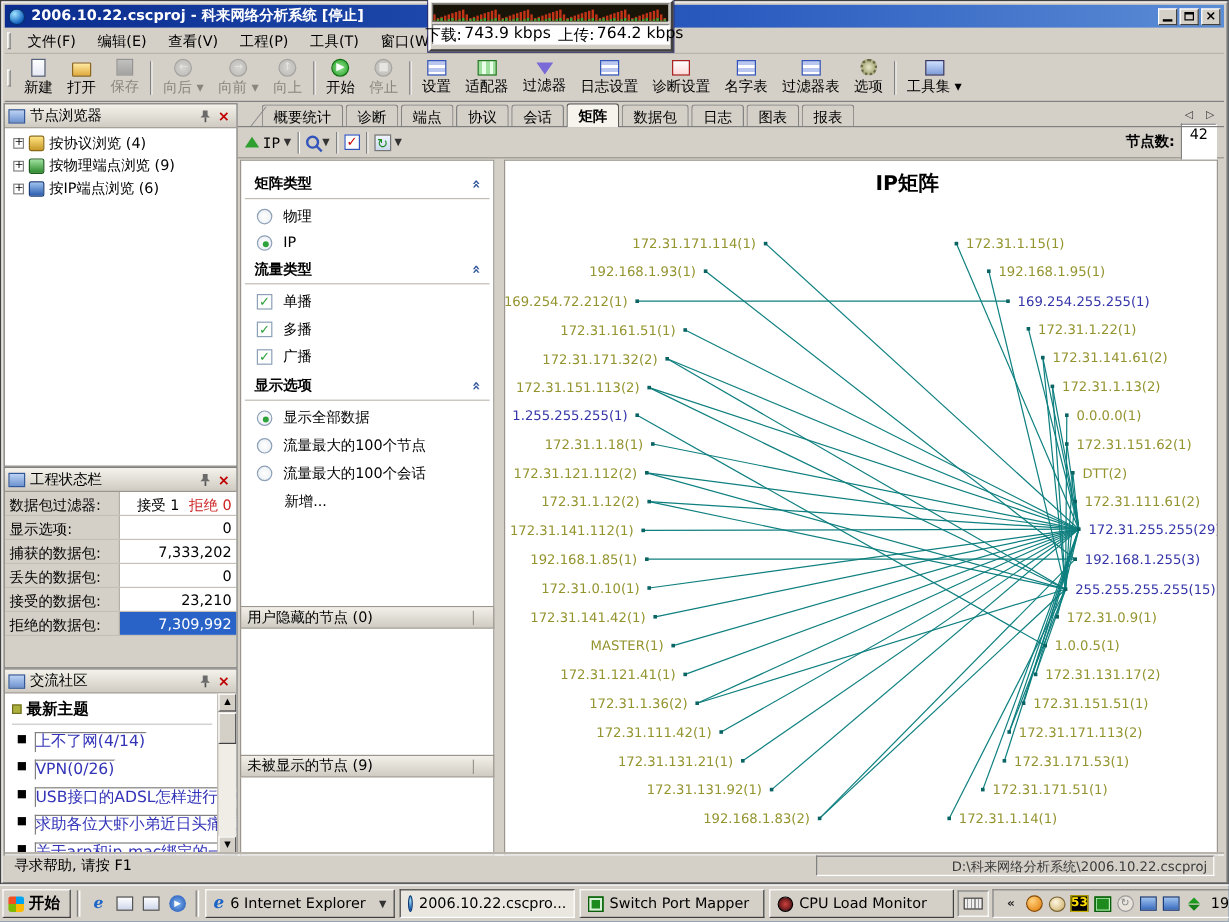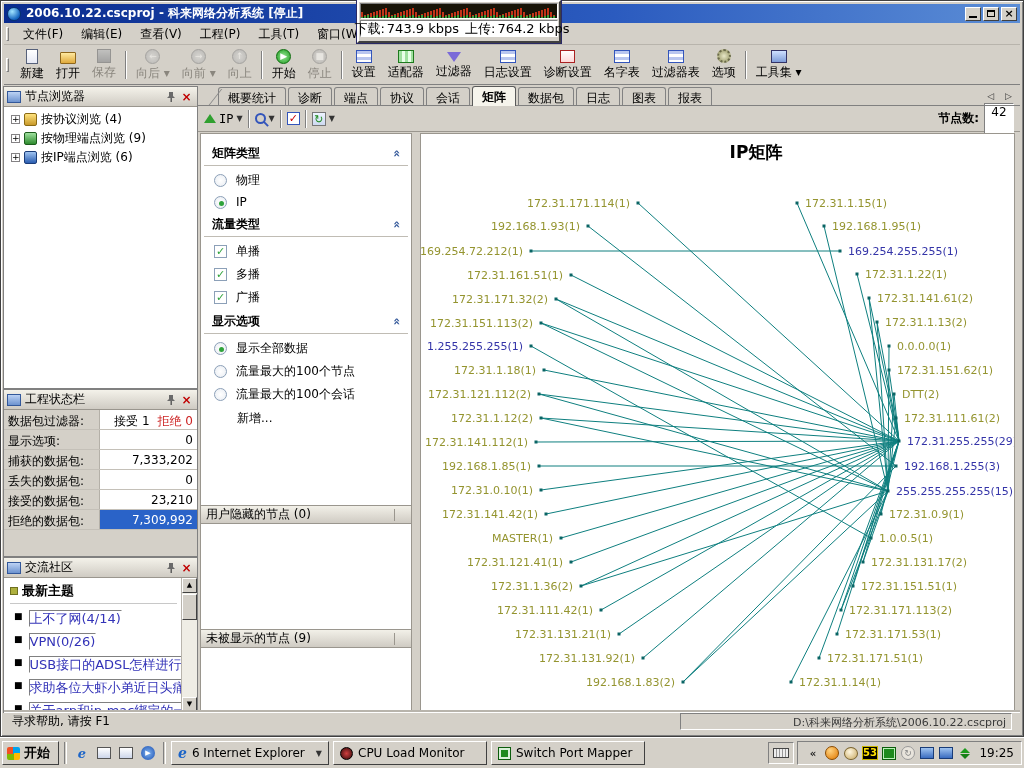--- a/index.html
+++ b/index.html
@@ -794,27 +794,31 @@
         <span class="ql-media">▶</span>
       </span>
     </span>
   <span class="tbdiv"></span>
   <span id="tasks" style="display:flex;gap:4px">
       <span class="task" style="width: 158px;">
         <span class="tico-ie">e</span>
         <span>6 Internet Explorer</span>
         <span class="drop">▼</span>
       </span>
+      <span class="task active" style="width: 146px;">
+        <span class="tico-capsa"></span>
+        <span>2006.10.22.cscpro...</span>
+      </span>
+      <span class="task" style="width: 154px;">
+        <span class="tico-switch"></span>
+        <span>Switch Port Mapper</span>
+      </span>
       <span class="task" style="width: 154px;">
         <span class="tico-cpu"></span>
         <span>CPU Load Monitor</span>
-      </span>
-      <span class="task" style="width: 154px;">
-        <span class="tico-switch"></span>
-        <span>Switch Port Mapper</span>
       </span>
     </span>
   <span class="kbdbox">
       <span class="kbd"></span>
     </span>
   <span class="tray">
     <span id="trayicons" style="display:flex;gap:4px;align-items:center">
         <span class="trico tr-chevron">«</span>
         <span class="trico">
           <span class="tr-agent"></span>

